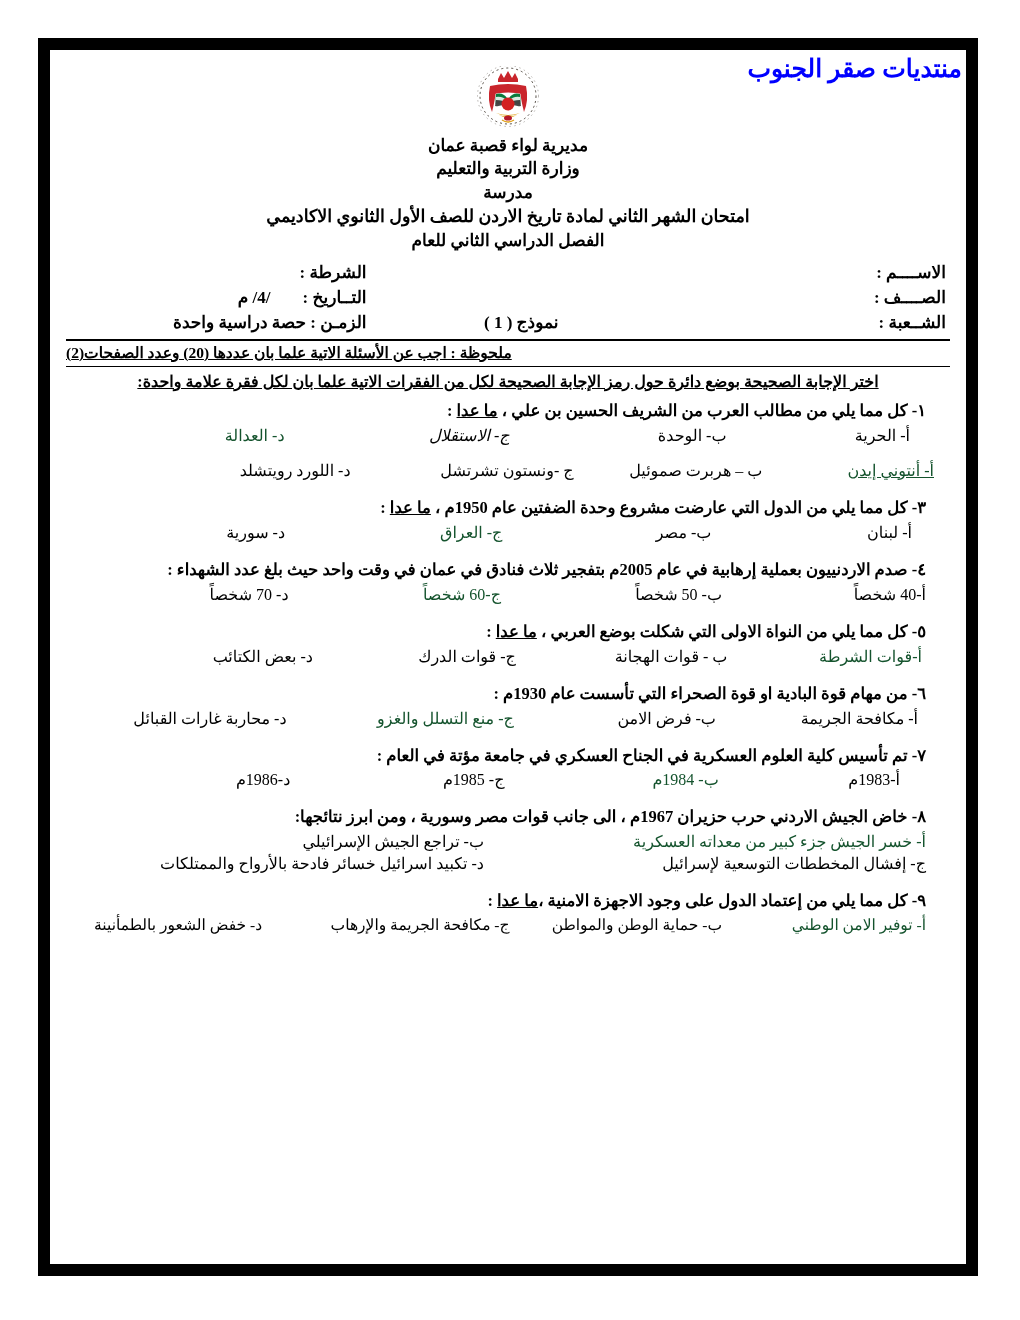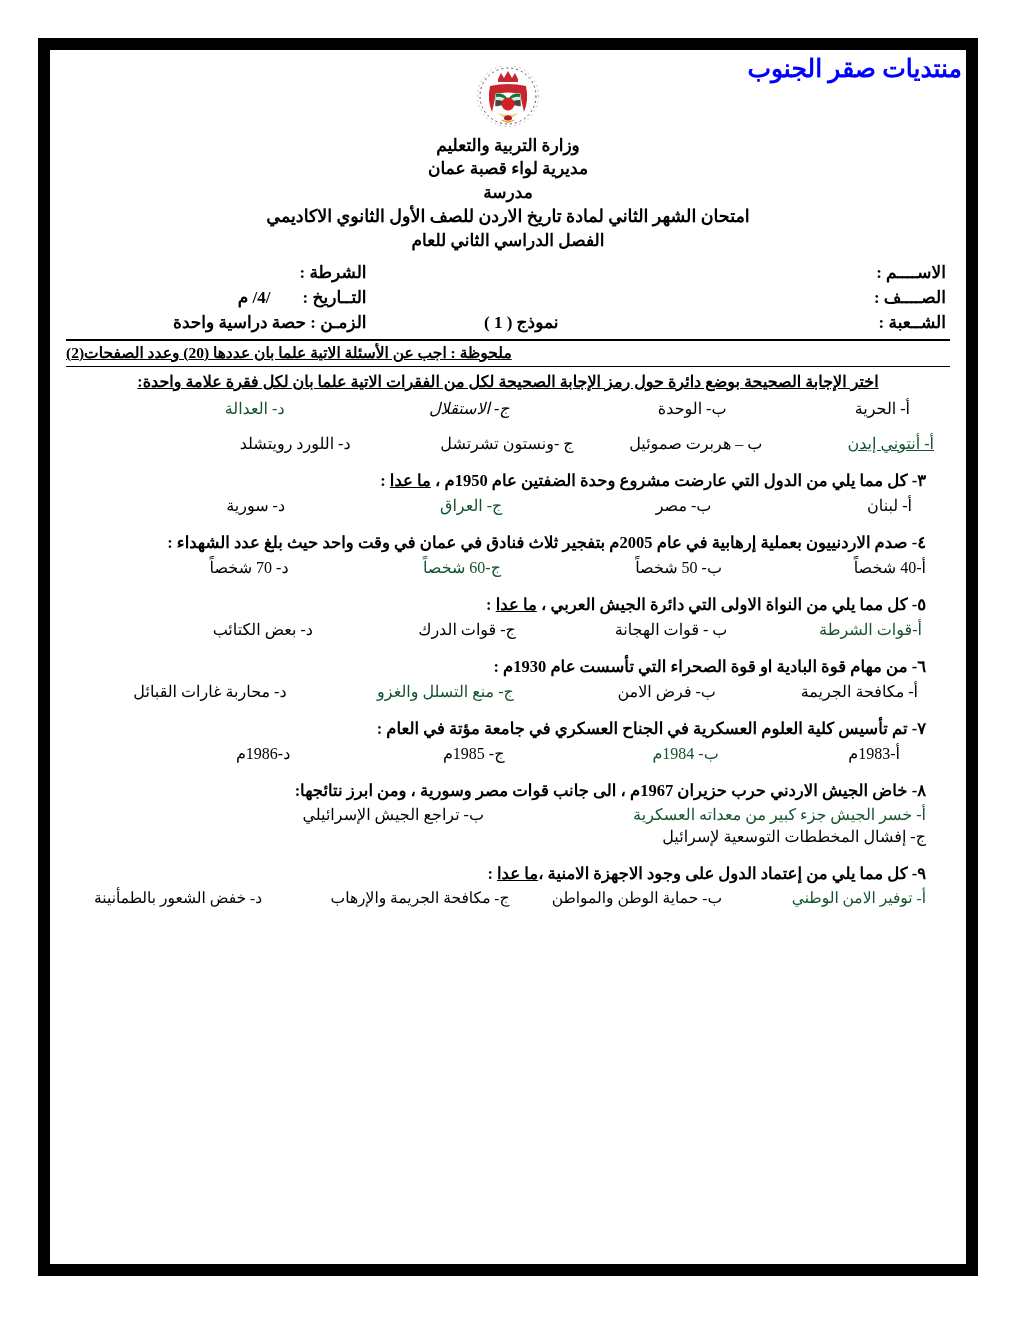--- a/index.html
+++ b/index.html
@@ -258,22 +258,22 @@
           <circle cx="36" cy="38" r="6.5" fill="#d32020"></circle>
 
           <path d="M24 47 q12 6 24 0 q-12 4 -24 0 z" fill="#e0a21a"></path>
           <path d="M27 49 q9 5 18 0 q-9 3.5 -18 0 z" fill="#e0a21a"></path>
           <ellipse cx="36" cy="52" rx="4" ry="2.6" fill="#b5192a"></ellipse>
           <path d="M30 54 q6 4 12 0" stroke="#e0a21a" stroke-width="1.4" fill="none"></path>
         </svg>
       </span>
     </div>
 
+    <div class="hdr">مديرية لواء قصبة عمان</div>
     <div class="hdr">وزارة التربية والتعليم</div>
-    <div class="hdr">مديرية لواء قصبة عمان</div>
     <div class="hdr">مدرسة</div>
     <div class="hdr big">امتحان الشهر الثاني لمادة تاريخ الاردن للصف الأول الثانوي الاكاديمي</div>
     <div class="hdr">الفصل الدراسي الثاني للعام</div>
 
     <div class="info-block">
 
       <div class="info-row">
         <div class="info-right">
           <span class="stretch">الاســــم :</span>
           <span></span>
@@ -315,20 +315,24 @@
       <span class="u">ملحوظة : اجب عن الأسئلة الاتية علما بان عددها (20) وعدد الصفحات(2)</span>
     </div>
 
     <hr class="rule thin">
 
     <div class="instr-line">اختر الإجابة الصحيحة بوضع دائرة حول رمز الإجابة الصحيحة لكل من الفقرات الاتية علما بان لكل فقرة علامة واحدة:</div>
 
     <div class="questions">
 
       <div class="q">
+        <div class="q-stem">
+          <span>١-</span>
+          <span>كل مما يلي من مطالب العرب من الشريف الحسين بن علي ، </span><span class="uline">ما عدا</span><span> :</span>
+        </div>
         <div class="opts c4 v1">
           <div class="opt">أ- الحرية</div>
           <div class="opt">ب- الوحدة</div>
           <div class="opt">ج- الاستقلال</div>
           <div class="opt red">د- العدالة</div>
         </div>
       </div>
 
       <div class="q">
         <div class="opts c4 v2">
@@ -361,21 +365,21 @@
           <div class="opt">أ-40 شخصاً</div>
           <div class="opt">ب- 50 شخصاً</div>
           <div class="opt red">ج-60 شخصاً</div>
           <div class="opt">د- 70 شخصاً</div>
         </div>
       </div>
 
       <div class="q">
         <div class="q-stem">
           <span>٥-</span>
-          <span>كل مما يلي من النواة الاولى التي دائرة الجيش العربي ، </span><span class="uline">ما عدا</span><span> :</span>
+          <span>كل مما يلي من النواة الاولى التي شكلت بوضع العربي ، </span><span class="uline">ما عدا</span><span> :</span>
         </div>
         <div class="opts c4 v5">
           <div class="opt red">أ-قوات الشرطة</div>
           <div class="opt">ب - قوات الهجانة</div>
           <div class="opt">ج- قوات الدرك</div>
           <div class="opt">د- بعض الكتائب</div>
         </div>
       </div>
 
       <div class="q">
@@ -408,20 +412,21 @@
         <div class="q-stem">
           <span>٨-</span>
           <span>خاض الجيش الاردني حرب حزيران 1967م ، الى جانب قوات مصر وسورية ، ومن ابرز نتائجها:</span>
         </div>
         <div class="opts c2 q8a">
           <div class="opt red">أ- خسر الجيش جزء كبير من معداته العسكرية</div>
           <div class="opt">ب- تراجع الجيش الإسرائيلي</div>
         </div>
         <div class="opts c2 q8b">
           <div class="opt">ج- إفشال المخططات التوسعية لإسرائيل</div>
+          <div class="opt">د- تكبيد اسرائيل خسائر فادحة بالأرواح والممتلكات</div>
         </div>
       </div>
 
       <div class="q">
         <div class="q-stem">
           <span>٩-</span>
           <span>كل مما يلي من إعتماد الدول على وجود الاجهزة الامنية ،</span><span class="uline">ما عدا</span><span>  :</span>
         </div>
         <div class="opts c4 v9 tight">
           <div class="opt red">أ- توفير الامن الوطني</div>

